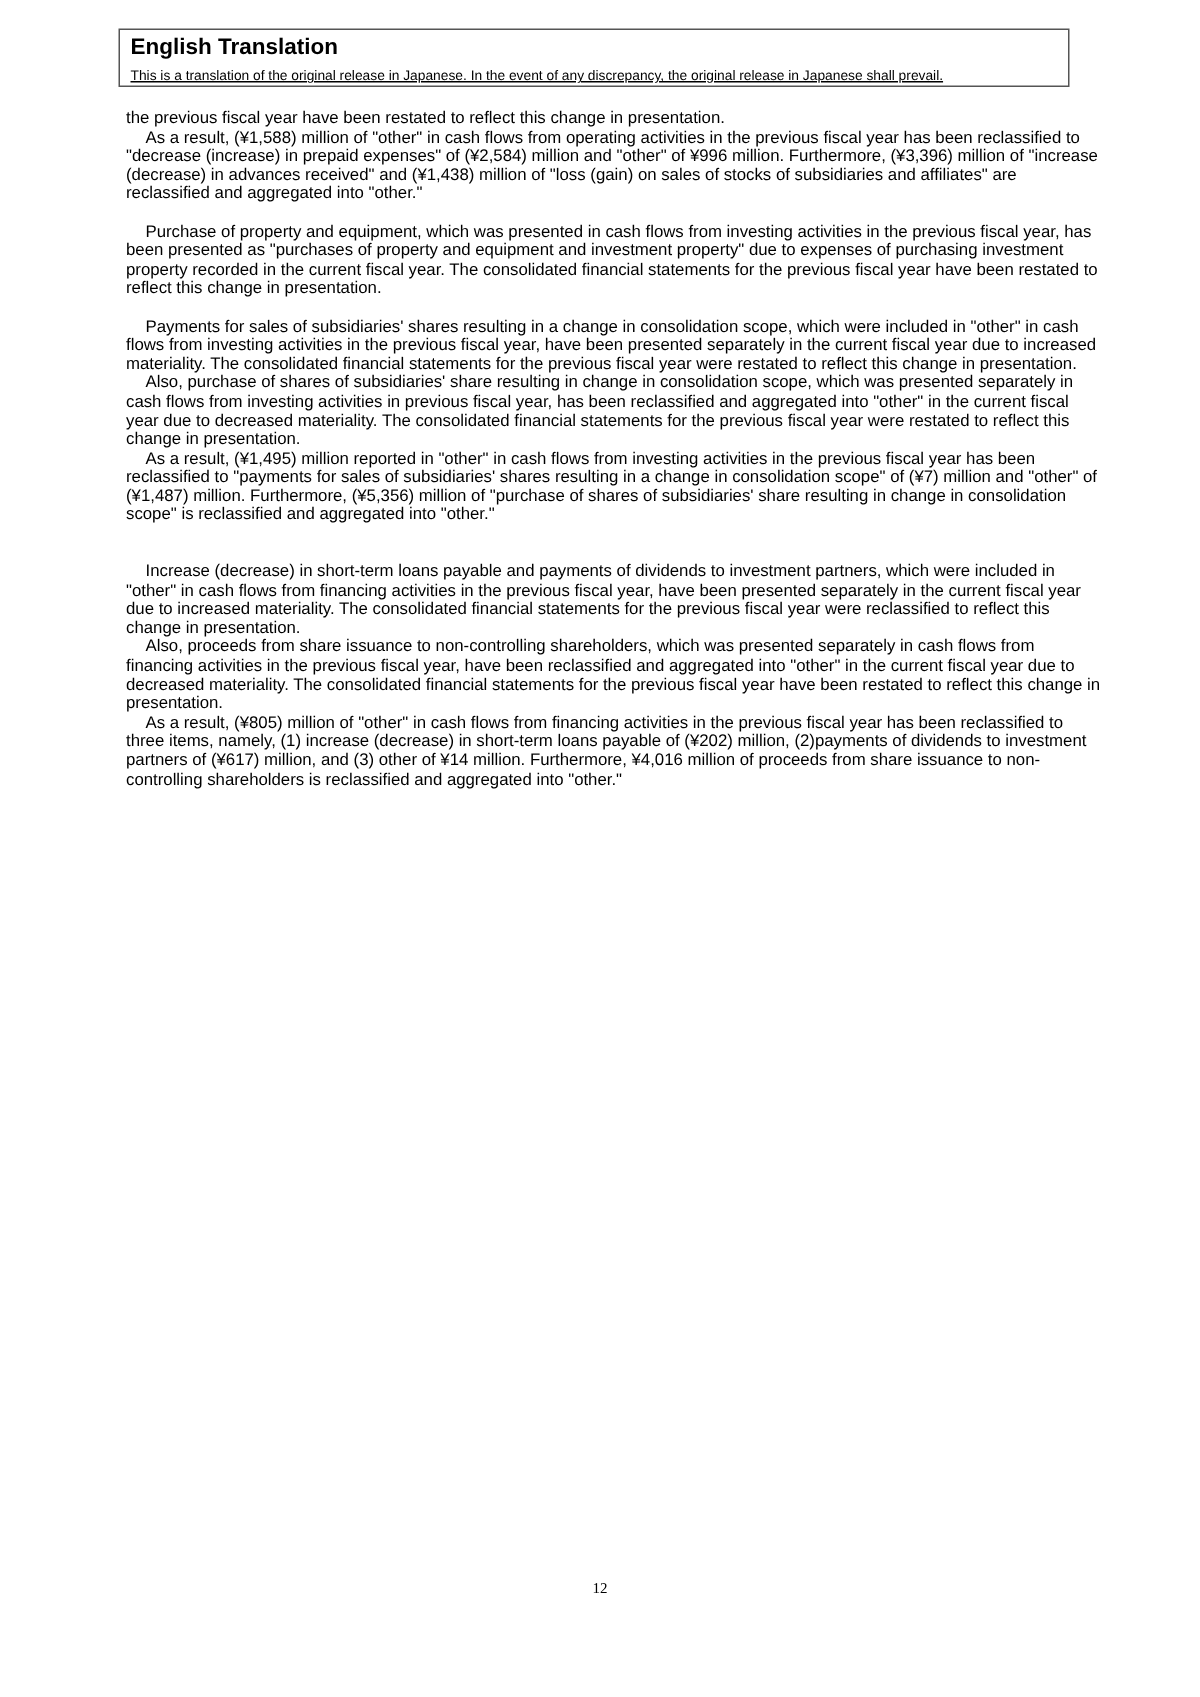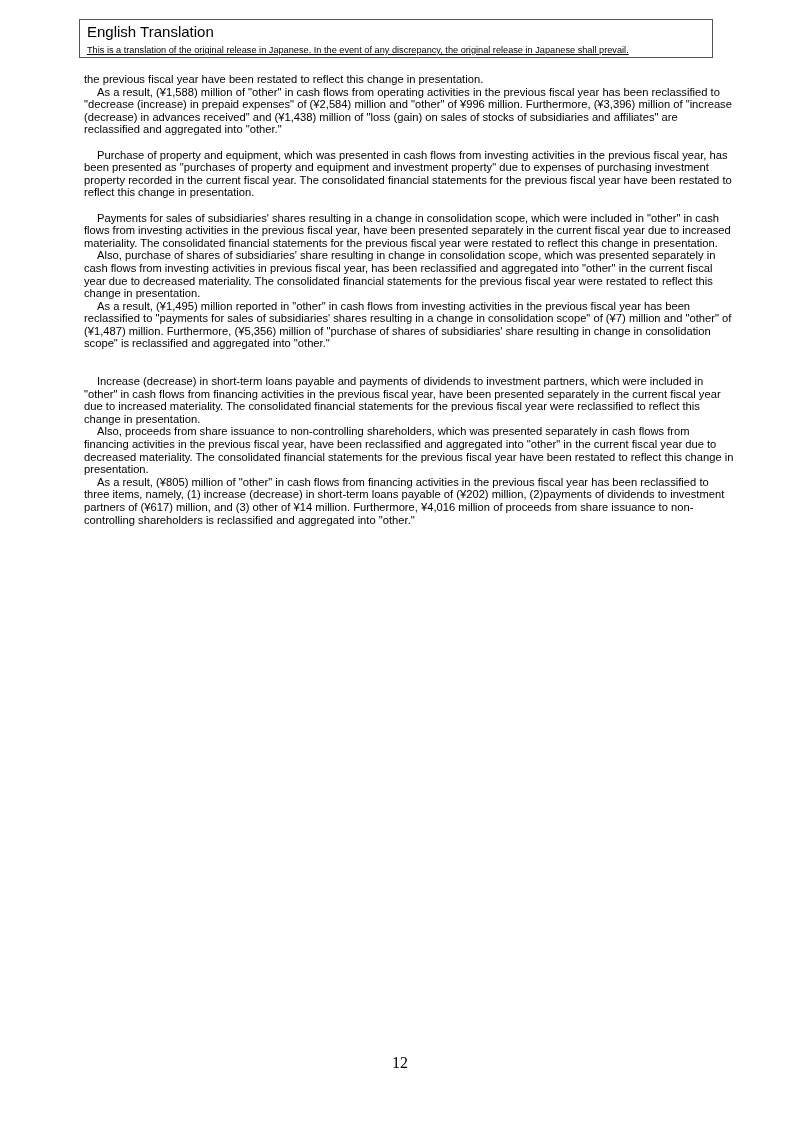--- a/index.html
+++ b/index.html
@@ -22,21 +22,21 @@
       width: 634px;
       height: 39px;
       border: 1px solid #555;
       box-sizing: border-box;
       padding: 2px 7px 0 7px;
     }
     .header-title {
       font-size: 15px;
       line-height: 19px;
       margin: 0;
-      font-weight: normal;
+      font-weight: bold;
       letter-spacing: 0;
     }
     .header-note {
       font-size: 9.2px;
       line-height: 13px;
       margin-top: 3px;
       white-space: nowrap;
       text-decoration: underline;
     }
     .content {
@@ -54,21 +54,21 @@
     .para.noindent { text-indent: 0; }
     .gap { height: 12.6px; }
     .gap2 { height: 25px; }
     .page-number {
       position: absolute;
       left: 0;
       width: 800px;
       top: 1054px;
       text-align: center;
       font-family: "Liberation Serif", serif;
-      font-size: 16px;
+      font-size: 10px;
     }
   </style>
 </head>
 <body>
 
 <div class="header-box">
   <div class="header-title">English Translation</div>
   <div class="header-note">This is a translation of the original release in Japanese. In the event of any discrepancy, the original release in Japanese shall prevail.</div>
 </div>
 

